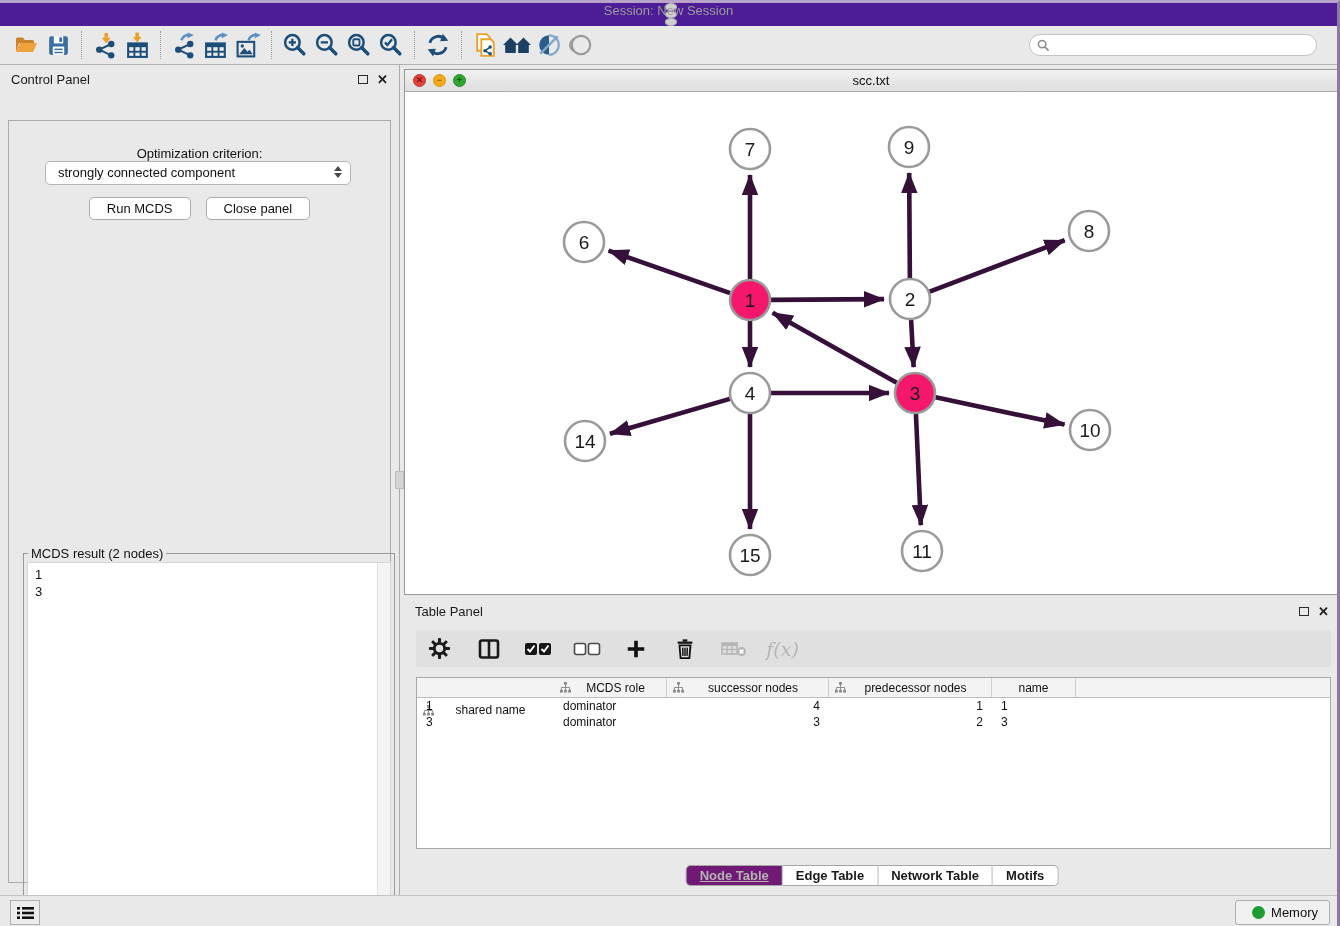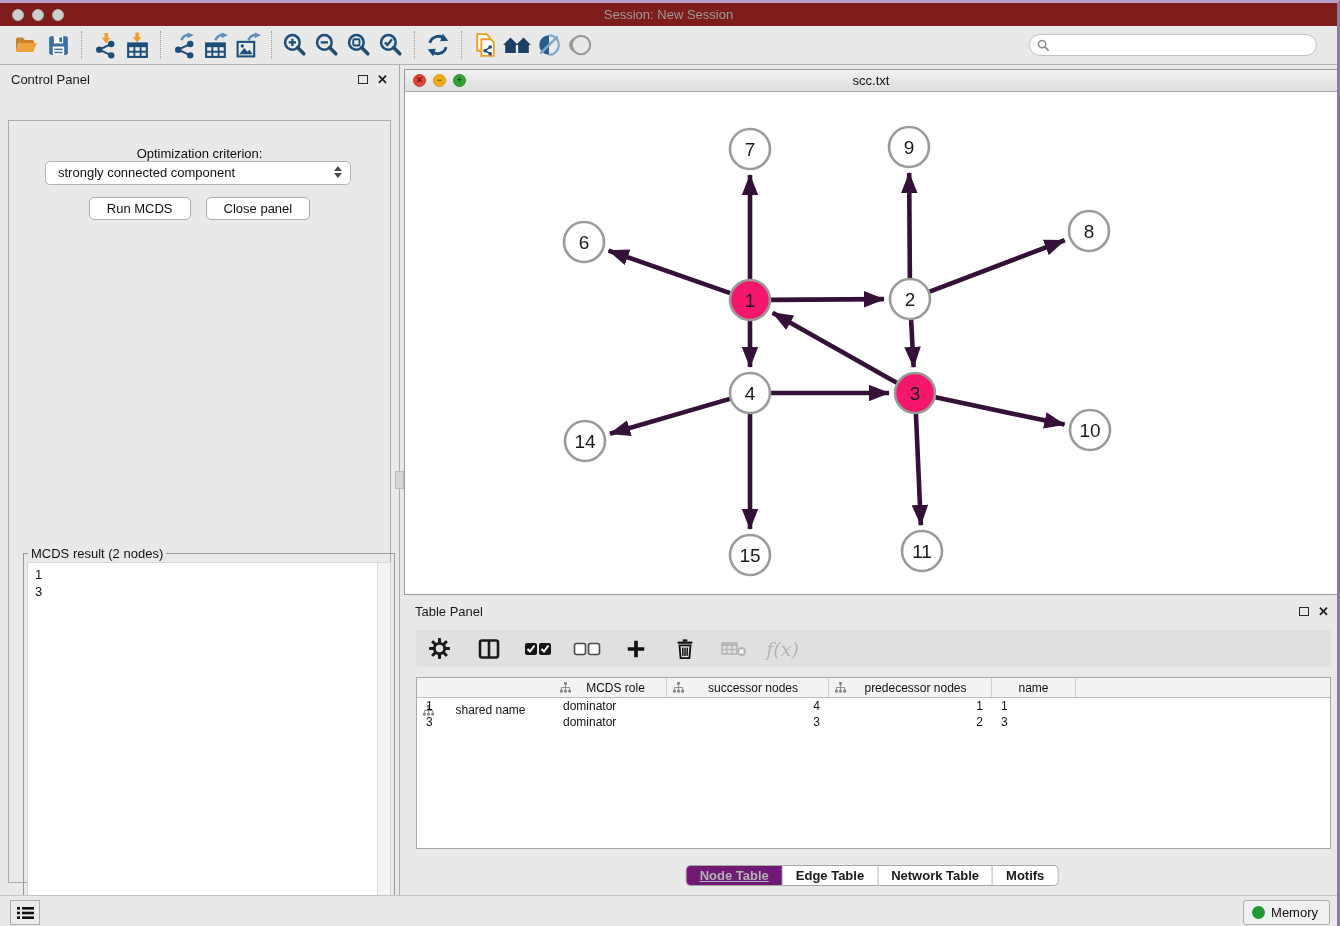--- a/index.html
+++ b/index.html
@@ -3,21 +3,21 @@
 <meta charset="utf-8">
 <style>
   * { margin:0; padding:0; box-sizing:border-box; }
   html,body { width:1340px; height:926px; }
   body { font-family:"Liberation Sans", sans-serif; background:#54456b; }
   #app {
     position:relative; width:1340px; height:926px; background:#e9e9e9;
     border-top:3px solid #b8a2ca; border-right:3px solid #8d7aa1; overflow:hidden;
   }
   
-  #titlebar { height:23px; position:relative; display:flex; align-items:center; padding-left:12px; background:#7f1d1d; }
+  #titlebar { height:23px; position:relative; display:flex; align-items:center; padding-left:12px; background:#4c1d95;flex-direction:column; }
   .tl-dot { width:12px; height:12px; border-radius:50%; background:#cfcfcf; border:1px solid #b2b2b2; margin-right:8px; }
   #titlebar .win-title { position:absolute; left:0; right:0; text-align:center; font-size:13px; color:#9b9b9b; }
   
   #toolbar { height:39px; display:flex; align-items:center; padding:0 10px; border-bottom:1px solid #b3b3b3; background:#e9e9e9; }
   .tb-btn { width:32px; height:32px; display:flex; align-items:center; justify-content:center; }
   .tb-sep { width:1px; height:28px; border-left:1px dotted #9a9a9a; margin:0 7px; }
   #search-box { margin-left:auto; margin-right:10px; width:288px; height:22px; background:#fff; border:1px solid #c2c2c2; border-radius:11px; display:flex; align-items:center; padding-left:7px; }
   #search-box input { border:none; outline:none; flex:1; font-size:12px; background:transparent; margin-left:4px; font-family:"Liberation Sans",sans-serif;}
   
   #control-panel { position:absolute; left:0; top:62px; width:400px; height:830px; background:#e9e9e9; border-right:1px solid #ababab; }
@@ -67,21 +67,21 @@
   .drow { display:flex; height:16px; font-size:12px; color:#111; }
   .dcell { padding:1px 9px 0 9px; overflow:hidden; white-space:nowrap; }
   #tp-tabs { position:absolute; bottom:7px; left:50%; transform:translateX(-50%); display:flex; }
   .seg-b { height:21px; display:flex; align-items:center; padding:0 13px; font-size:13px; font-weight:bold; background:#fff; color:#1a1a1a; border:1px solid #a6a6a6; border-left:none; white-space:nowrap; }
   .seg-b:first-child { border-left:1px solid #a6a6a6; border-radius:5px 0 0 5px; }
   .seg-b:last-child { border-radius:0 5px 5px 0; }
   .seg-b.active { background:#701a75; color:#b3b3b3;text-decoration:underline; }
   
   #status-bar { position:absolute; left:0; right:0; top:892px; height:34px; border-top:1px solid #c4c4c4; background:#e9e9e9; }
   #list-btn { position:absolute; left:10px; top:4px; width:30px; height:25px; background:#ececec; border:1px solid #adadad; display:flex; align-items:center; justify-content:center; }
-  #memory-btn { position:absolute; right:7px; top:4px; height:25px; padding:0 11px 0 8px; background:#f0f0f0; border:1px solid #adadad; border-radius:3px; display:flex; align-items:center; gap:6px; font-size:13px; color:#111; }
+  #memory-btn { position:absolute; right:7px; top:4px; height:25px; padding:0 11px 0 16px; background:#f0f0f0; border:1px solid #adadad; border-radius:3px; display:flex; align-items:center; gap:6px; font-size:13px; color:#111; }
   #memory-btn .dot { width:13px; height:13px; border-radius:50%; background:#1f9b32; }
   svg { display:block; }
 </style>
 </head>
 <body>
 
 <div id="app">
 
   <div id="titlebar">
     <span class="tl-dot"></span>

